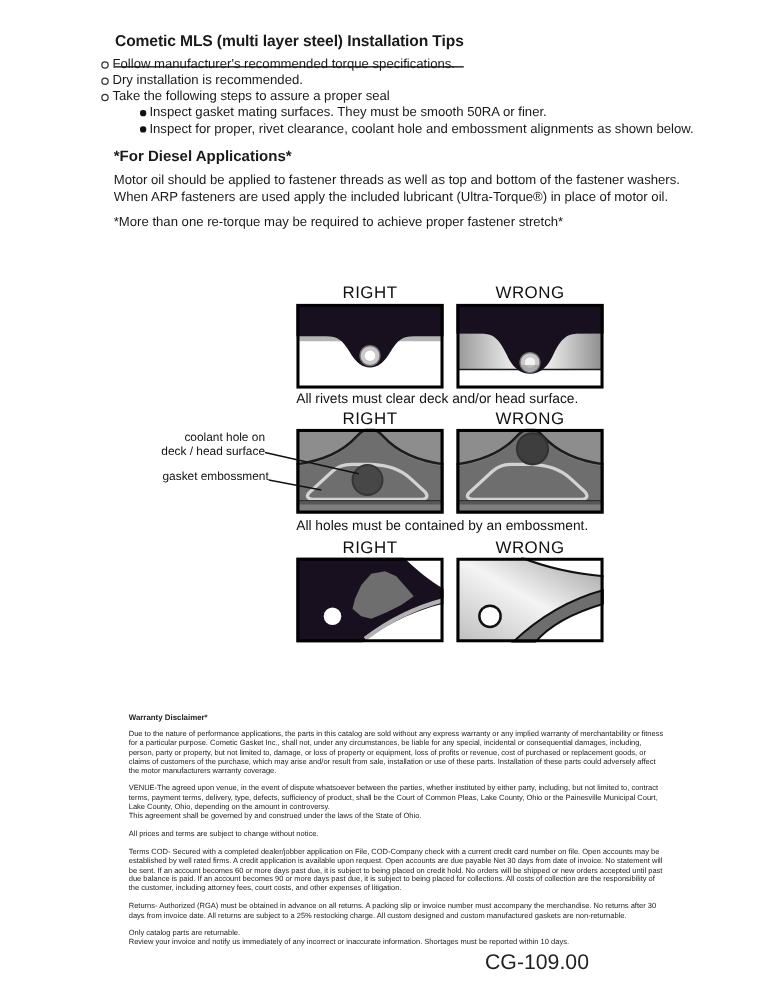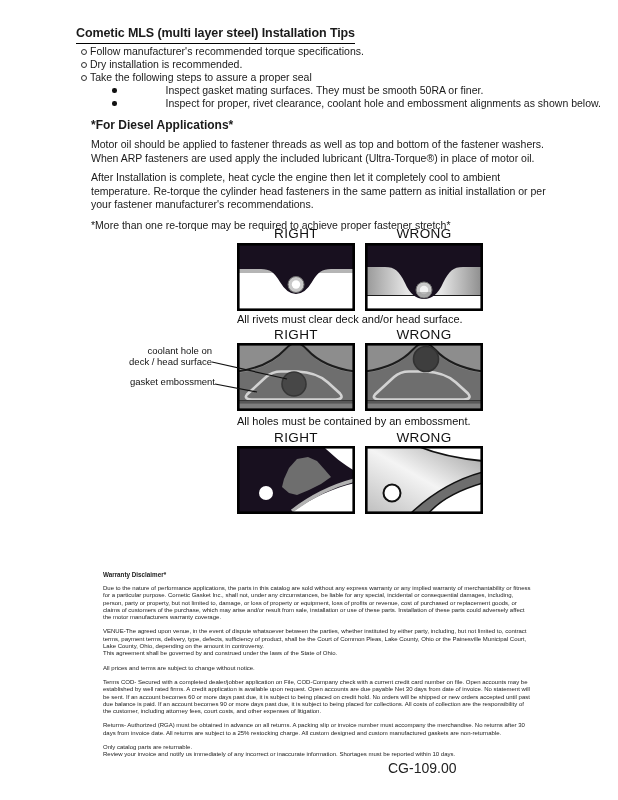--- a/index.html
+++ b/index.html
@@ -2,28 +2,28 @@
 <html><head>
 <meta charset="utf-8">
 <style>
   html,body { margin:0; padding:0; background:#ffffff; }
   .page {
     position:relative; width:618px; height:800px; background:#ffffff;
     font-family:"Liberation Sans", sans-serif; color:#1a1a1a; overflow:hidden;
   }
   
   .title {
-    position:absolute; left:76px; top:26px; margin:0;
+    position:absolute; left:92px; top:26px; margin:0;
     font-size:12.5px; font-weight:bold; letter-spacing:-0.1px;
-    border-bottom:1.6px solid #000; padding-bottom:3px;
+    border-bottom:1.6px solid #000; padding-bottom:13px;
   }
   
   .tips { position:absolute; left:81px; top:45px; font-size:10.5px; line-height:13px; }
   .tip-row { display:flex; align-items:flex-start; }
-  .tip-row.sub { margin-left:31px;gap:46px; }
+  .tip-row.sub { margin-left:31px; }
   .dot-open {
     flex:none; width:4px; height:4px; margin:4px 3px 0 0;
     border:1px solid #333; border-radius:50%; background:transparent;
   }
   .dot-filled {
     flex:none; width:4.5px; height:4.5px; margin:4px 3px 0 0;
     background:#111; border-radius:50%;
   }
   
   .diesel { position:absolute; left:91px; top:118px; width:462px; }
@@ -44,21 +44,21 @@
   .anno { position:absolute; text-align:right; font-size:9.5px; line-height:11px; color:#111; }
   .anno1 { left:95px; top:345px; width:117px; }
   .anno2 { left:95px; top:376px; width:120px; }
   .anno-lines { position:absolute; left:210px; top:355px; width:100px; height:45px; z-index:5; }
   
   .disclaimer { position:absolute; left:103px; top:571px; width:428px; color:#222; }
   .disclaimer h3 { margin:0 0 7px 0; font-size:6.3px; font-weight:bold; }
   .disclaimer p  { margin:0 0 7px 0; font-size:6px; line-height:7.3px; }
   .disclaimer p.tight { margin:0; }
   
-  .doc-code { position:absolute; left:388px; top:760px; font-size:14px; color:#222; }
+  .doc-code { position:absolute; left:388px; top:760px; font-size:17px; color:#222; }
 </style>
 </head>
 <body>
 
 <div class="page">
 
   <h1 class="title">Cometic MLS (multi layer steel) Installation Tips</h1>
 
   <div class="tips">
     <div class="tip-row">
@@ -79,21 +79,20 @@
     </div>
     <div class="tip-row sub">
       <span class="dot-filled"></span>
       <span>Inspect for proper, rivet clearance, coolant hole and embossment alignments as shown below.</span>
     </div>
   </div>
 
   <div class="diesel">
     <h2>*For Diesel Applications*</h2>
     <p>Motor oil should be applied to fastener threads as well as top and bottom of the fastener washers. When ARP fasteners are used apply the included lubricant (Ultra-Torque®) in place of motor oil.</p>
-    <p>After Installation is complete, heat cycle the engine then let it completely cool to ambient temperature. Re-torque the cylinder head fasteners in the same pattern as initial installation or per your fastener manufacturer's recommendations.</p>
     <p class="note">*More than one re-torque may be required to achieve proper fastener stretch*</p>
   </div>
 
   <div class="figures">
 
     <div class="fig-label row1-label col-right">RIGHT</div>
     <div class="fig-label row1-label col-wrong">WRONG</div>
 
     <div class="panel row1-panel col-right">
       <svg viewBox="0 0 118 68">

